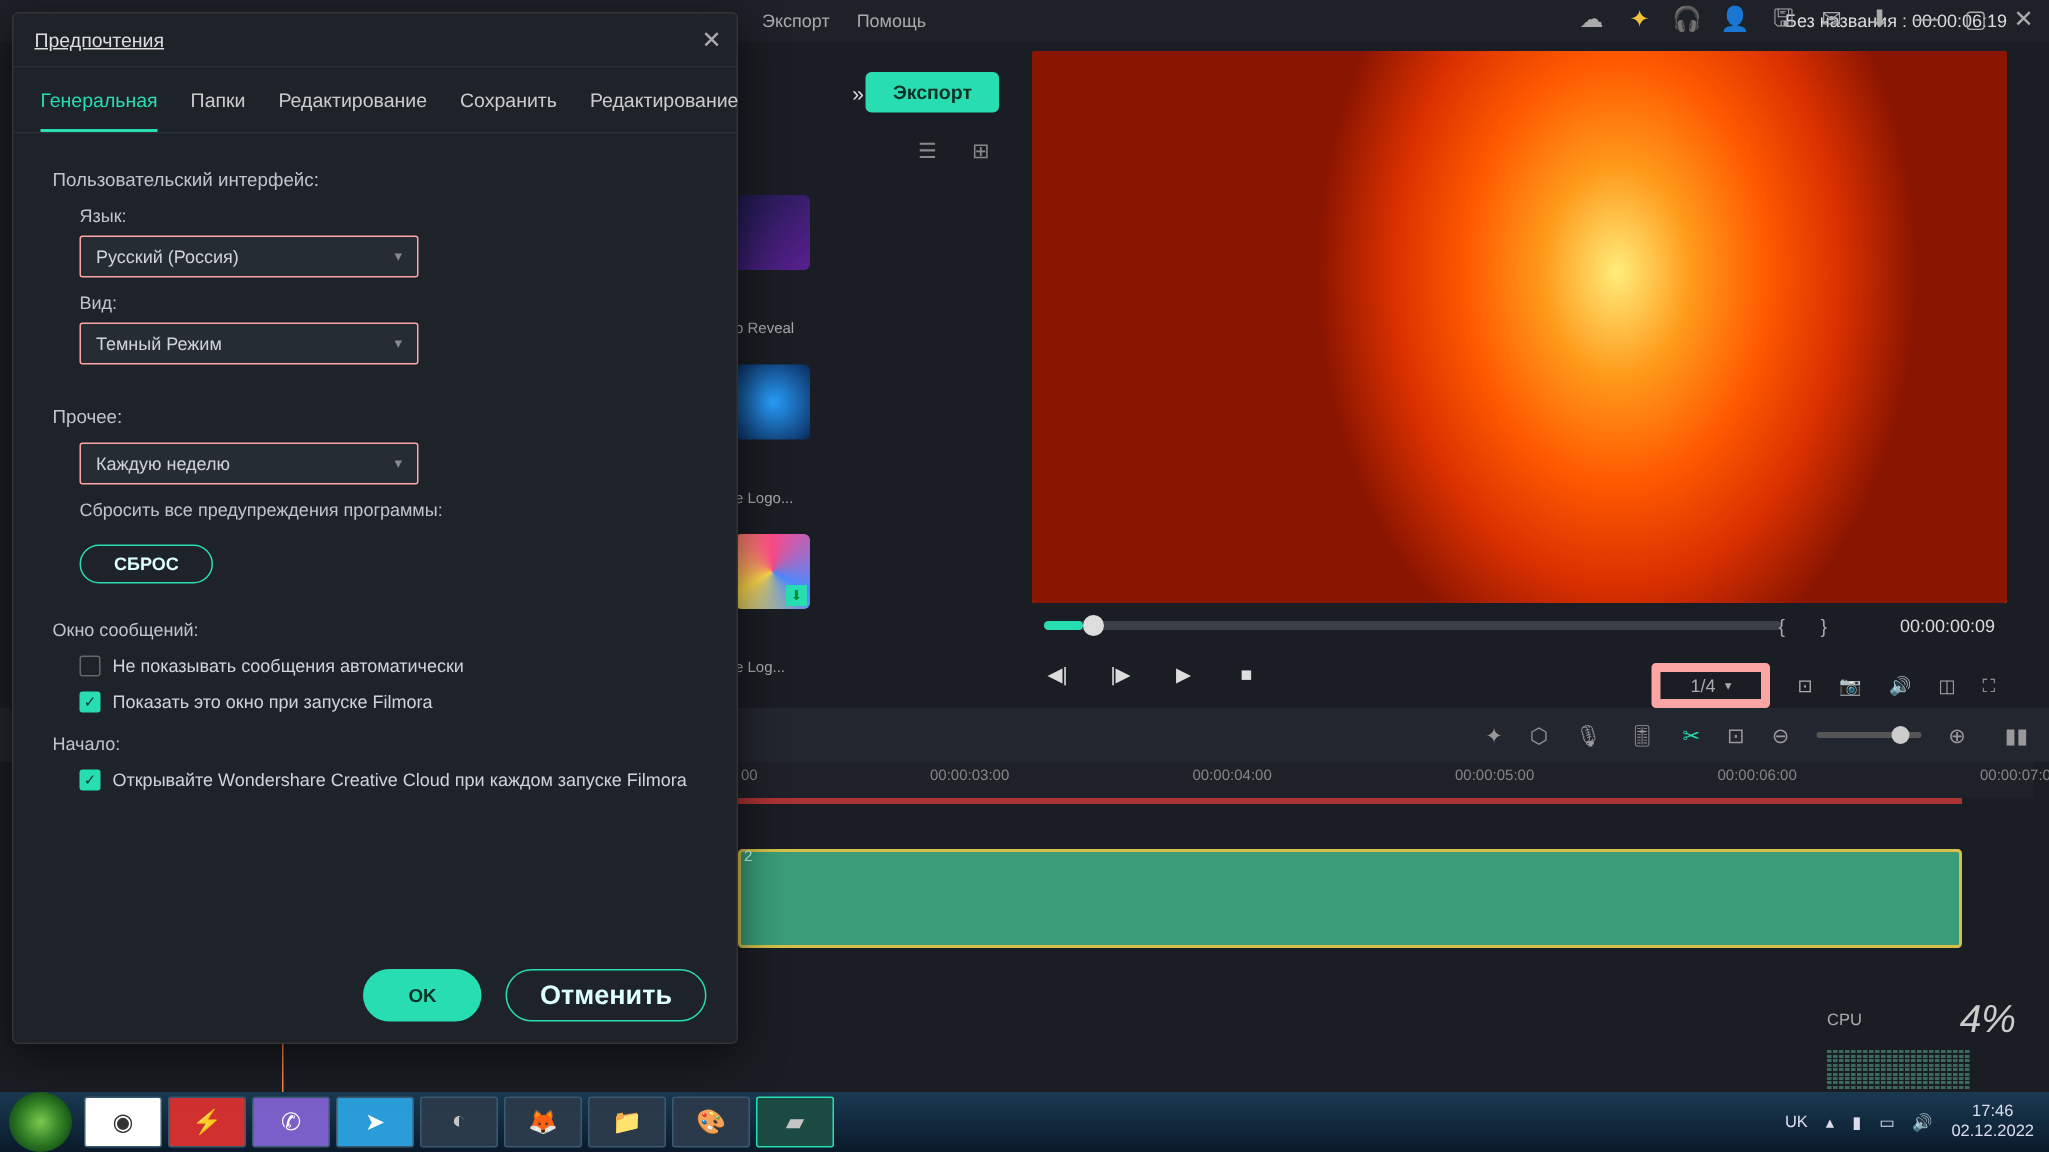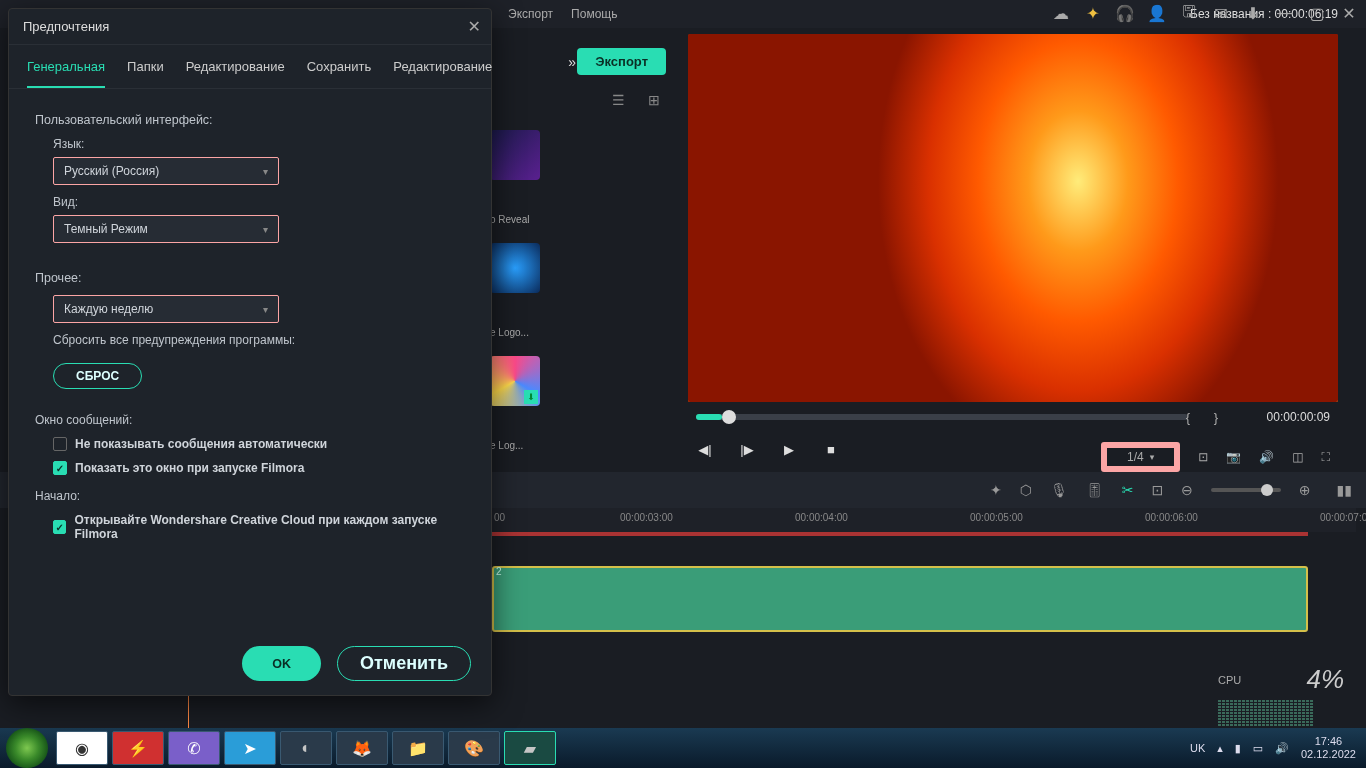--- a/index.html
+++ b/index.html
@@ -49,32 +49,32 @@
 .clip-label { position:absolute; top:-2px; left:2px; font-size:10px; color:#cfe; }
 
 
 .cpu-widget { position:absolute; right:18px; bottom:48px; width:130px; height:46px; color:#aaa; font-size:11px; }
 .cpu-widget .pct { position:absolute; right:4px; top:-10px; font-size:26px; font-style:italic; color:#ccc; }
 .cpu-bars { display:flex; gap:1px; margin-top:14px; }
 .cpu-col { width:3px; height:26px; background:repeating-linear-gradient(to top,#3a6a5a 0 2px,#1a1d23 2px 3px); }
 
 
 .dialog { position:absolute; left:8px; top:8px; width:484px; height:688px; background:#1e232a; border:1px solid #333; border-radius:4px; box-shadow:0 8px 30px rgba(0,0,0,.6); z-index:100; color:#c5c5c5; }
-.dlg-title { padding:10px 14px; font-size:13px; color:#ddd; border-bottom:1px solid #2a2f36; }
+.dlg-title { padding:10px 14px; font-size:13px; color:#ddd; border-bottom:1px solid #2a2f36;text-decoration:underline; }
 .dlg-close { position:absolute; right:10px; top:8px; color:#aaa; font-size:16px; cursor:pointer; }
 .dlg-tabs { display:flex; gap:22px; padding:14px 18px 0; font-size:13px; border-bottom:1px solid #2a2f36; }
 .dlg-tab { padding-bottom:12px; cursor:pointer; color:#ccc; }
 .dlg-tab.active { color:#29ddb3; border-bottom:2px solid #29ddb3; }
 .dlg-body { padding:18px 26px; font-size:12.5px; color:#bfc5cc; overflow-y:auto; height:560px; }
 .section-title { margin:6px 0 10px; color:#bfc5cc; }
 .field-label { margin:10px 0 6px 18px; font-size:12px; color:#bfc5cc; }
 .select { margin-left:18px; width:226px; height:28px; background:#262c34; border:1px solid #fca5a5; border-radius:2px; padding:4px 10px; color:#cfd4da; font-size:12px; display:flex; align-items:center; justify-content:space-between; cursor:pointer; }
 .select .chev { color:#888; font-size:10px; }
 .reset-btn { margin:10px 0 6px 18px; display:inline-block; padding:5px 22px; border:1.5px solid #29ddb3; border-radius:18px; color:#dff; font-size:12px; font-weight:bold; cursor:pointer; }
-.check-row { margin:10px 0 4px 18px; display:flex; align-items:center; gap:8px; font-size:12px; color:#cfd4da;font-weight:bold; }
+.check-row { margin:10px 0 4px 18px; display:flex; align-items:center; gap:8px; font-size:12px; color:#cfd4da; }
 .checkbox { width:14px; height:14px; border:1px solid #666; border-radius:2px; display:flex; align-items:center; justify-content:center; font-size:10px; }
 .checkbox.checked { background:#29ddb3; border-color:#29ddb3; color:#0a2f25; }
 .dlg-footer { position:absolute; bottom:14px; right:20px; display:flex; gap:16px; }
 .btn-ok { background:#29ddb3; color:#0a2f25; border:none; padding:7px 30px; border-radius:18px; font-weight:bold; font-size:12.5px; cursor:pointer; }
 .btn-cancel { background:transparent; border:1.5px solid #29ddb3; color:#dff; padding:6px 22px; border-radius:18px; font-weight:bold; font-size:18px; cursor:pointer; }
 
 
 .taskbar { position:absolute; left:0; right:0; bottom:0; height:40px; background:linear-gradient(to top,#0a1a2a,#1a3a52); display:flex; align-items:center; }
 .start { width:42px; height:40px; background:radial-gradient(circle at 50% 50%,#7ec850 0%,#3a8a2a 40%,#1a5a1a 70%); border-radius:50%; margin:0 6px; }
 .task-item { width:52px; height:34px; margin:0 2px; background:#2a4a62; border:1px solid #3a5a72; border-radius:2px; display:flex; align-items:center; justify-content:center; font-size:16px; }

